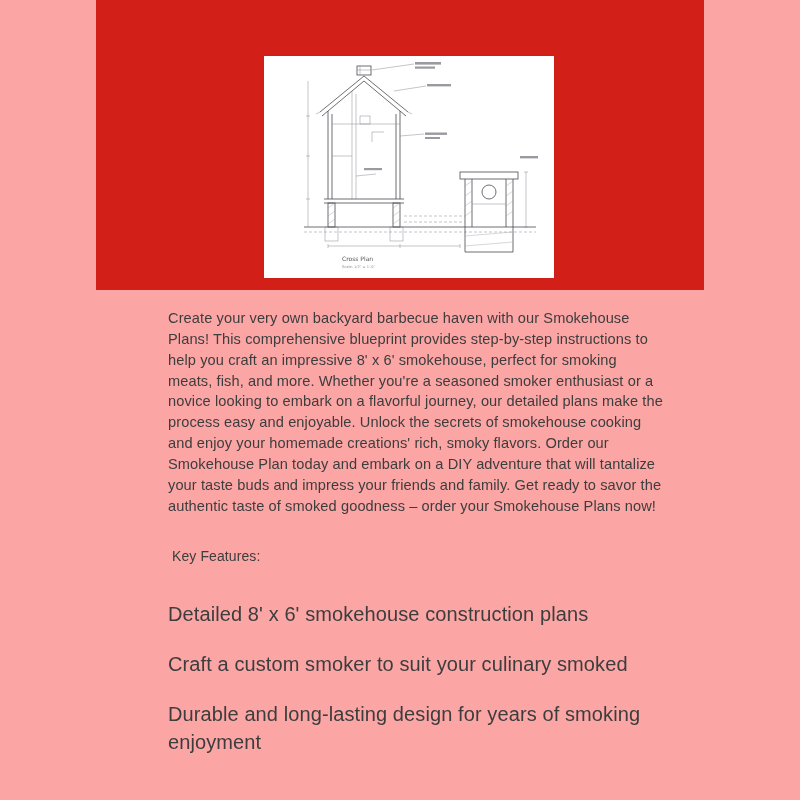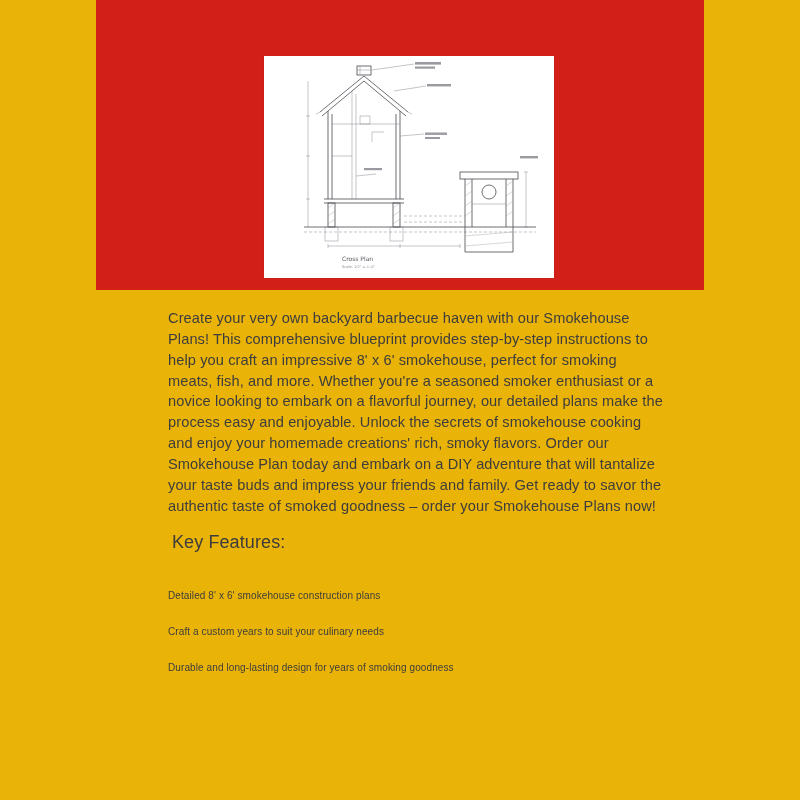--- a/index.html
+++ b/index.html
@@ -5,21 +5,21 @@
   html, body {
     margin: 0;
     padding: 0;
     background: #ffffff;
     font-family: "Liberation Sans", "DejaVu Sans", sans-serif;
   }
   .page {
     position: relative;
     width: 800px;
     height: 800px;
-    background: #eab308;
+    background: #fca5a5;
     overflow: hidden;
   }
   .hero-banner {
     position: absolute;
     left: 96px;
     top: 0;
     width: 608px;
     height: 290px;
     background: #d22019;
   }
@@ -52,33 +52,33 @@
     width: 497px;
     color: #3d3d3d;
   }
   .description {
     font-size: 14.6px;
     line-height: 1.43;
     letter-spacing: 0.1px;
     white-space: pre-line;
   }
   .key-features {
-    margin-top: 15px;
+    margin-top: 31px;
     padding-left: 4px;
-    font-size: 18px;
+    font-size: 14px;
     letter-spacing: 0.1px;
   }
   .features-list {
     list-style: none;
     margin: 0;
     padding: 0;
   }
   .features-list li {
     margin-top: 22px;
-    font-size: 10px;
+    font-size: 20px;
     line-height: 1.4;
     letter-spacing: 0.1px;
   }
   .features-list li:first-child {
     margin-top: 36px;
   }
 </style>
 </head>
 <body>
 
@@ -166,18 +166,18 @@
     </div>
   </div>
 
   <div class="content">
     <p class="description" style="margin:0">Create your very own backyard barbecue haven with our Smokehouse Plans! This comprehensive blueprint provides step-by-step instructions to help you craft an impressive 8' x 6' smokehouse, perfect for smoking meats, fish, and more. Whether you're a seasoned smoker enthusiast or a novice looking to embark on a flavorful journey, our detailed plans make the process easy and enjoyable. Unlock the secrets of smokehouse cooking and enjoy your homemade creations' rich, smoky flavors. Order our Smokehouse Plan today and embark on a DIY adventure that will tantalize your taste buds and impress your friends and family. Get ready to savor the authentic taste of smoked goodness – order your Smokehouse Plans now!</p>
 
     <div class="key-features">Key Features:</div>
 
     <ul class="features-list">
       <li>Detailed 8' x 6' smokehouse construction plans</li>
-      <li>Craft a custom years to suit your culinary needs</li>
-      <li>Durable and long-lasting design for years of smoking goodness</li>
+      <li>Craft a custom smoker to suit your culinary smoked</li>
+      <li>Durable and long-lasting design for years of smoking enjoyment</li>
     </ul>
   </div>
 
 </div>
 
 </body></html>

